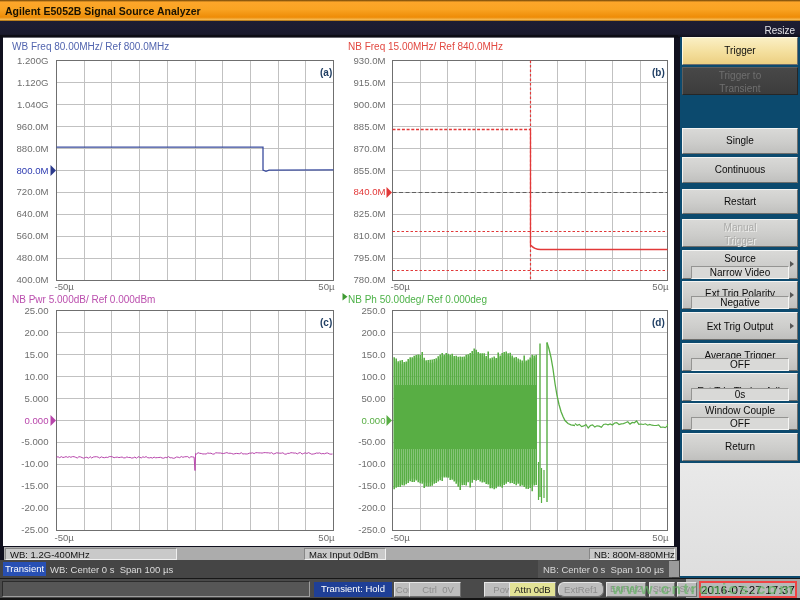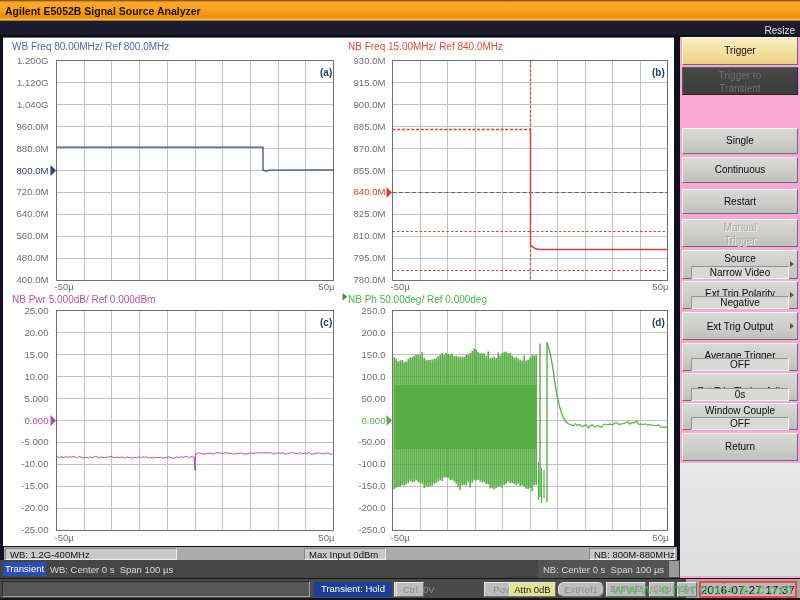--- a/index.html
+++ b/index.html
@@ -45,21 +45,21 @@
   border-bottom:1px solid #6f6f6f; border-right:1px solid #6f6f6f; white-space:nowrap; }
 #leftsunk { position:absolute; left:2px; top:2px; width:308px; height:16px; background:#565656;
   border-top:1px solid #2c2c2c; border-left:1px solid #2c2c2c;
   border-bottom:1px solid #9e9e9e; border-right:1px solid #9e9e9e; }
 #tholdbox { position:absolute; left:314px; top:3px; width:78px; height:15px; background:#1f3f96; color:#fff;
   font-size:9.5px; line-height:14px; text-align:center; }
 #datebox { position:absolute; left:699px; top:2px; width:98px; height:17px; background:#b9b9b9; color:#0a0a0a;
   border:2px solid #ef4444; font-size:11.5px; line-height:15px; text-align:center; letter-spacing:0.2px; }
 
 
-#rightpanel { left:680px; top:37px; width:120px; height:541px; background:#f9a8d4; }
+#rightpanel { left:680px; top:37px; width:120px; height:541px; background:#0c4a6e; }
 .btn { position:absolute; left:2px; width:116px; background:linear-gradient(180deg,#d9d9d7 0%,#cdcdcb 55%,#c0c0be 100%);
   border-top:1px solid #f4f4f2; border-left:1px solid #f4f4f2;
   border-bottom:1px solid #6e6e6c; border-right:1px solid #6e6e6c;
   font-size:10px; color:#0c0c0c; text-align:center; }
 .btn .vbox { position:absolute; left:8px; width:98px; height:13px; background:#d9d9d7;
   border-top:1px solid #949492; border-left:1px solid #949492;
   border-bottom:1px solid #f6f6f4; border-right:1px solid #f6f6f4;
   font-size:10px; line-height:12px; text-align:center; color:#0c0c0c; }
 .arr { position:absolute; right:3px; width:0; height:0; border-left:4.5px solid #565656;
   border-top:3.5px solid transparent; border-bottom:3.5px solid transparent; }
@@ -253,21 +253,21 @@
     <div id="nbsub"></div>
     <div id="nbgrip"></div>
     <div class="t2">NB: Center 0 s&nbsp; Span 100 µs</div>
   </div>
 
   <div class="abs" id="statusrow">
     <div class="rightbg"></div>
     <div id="leftsunk"></div>
     <div id="tholdbox">Transient: Hold</div>
     <div class="sbox" style="left:394px; width:19px;">Cor</div>
-    <div class="sbox" style="left:396px; width:28px;padding-left:6px;">Ctrl&nbsp; 0V</div>
+    <div class="sbox" style="left:409px; width:52px;padding-left:6px;">Ctrl&nbsp; 0V</div>
     <div class="sbox" style="left:484px; width:54px;">Pow&nbsp; 0V</div>
     <div class="sbox" style="left:509px; width:47px; background:#e3e396; color:#1a1a1a;">Attn 0dB</div>
     <div class="sbox" style="left:558px; width:46px;border-radius:6px;">ExtRef1</div>
     <div class="sbox" style="left:606px; width:40px; font-size:9px;">ExtRef2</div>
     <div class="sbox" style="left:649px; width:26px; font-size:9px;">Stop</div>
     <div class="sbox" style="left:677px; width:20px; font-size:9px;">Svc</div>
     <div id="datebox">2016-07-27 17:37</div>
   </div>
 
   <div class="abs" id="rightpanel">

